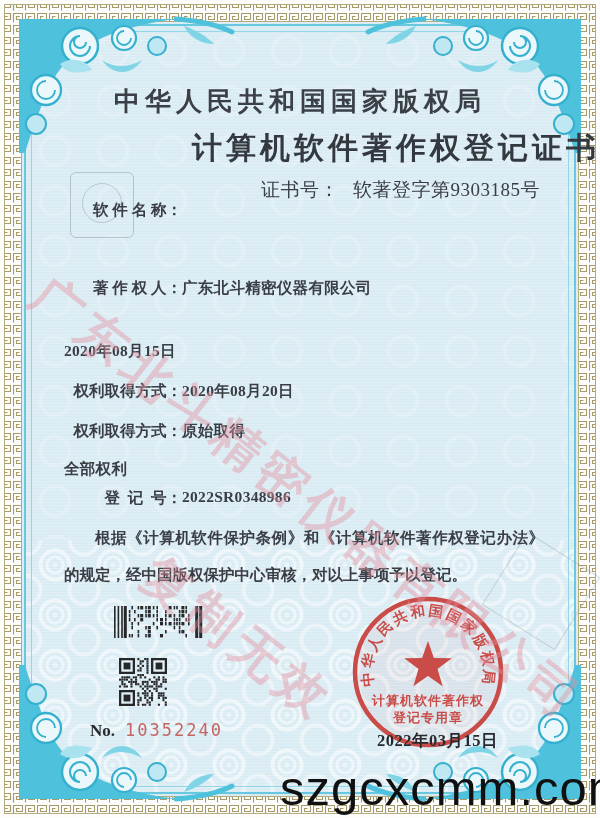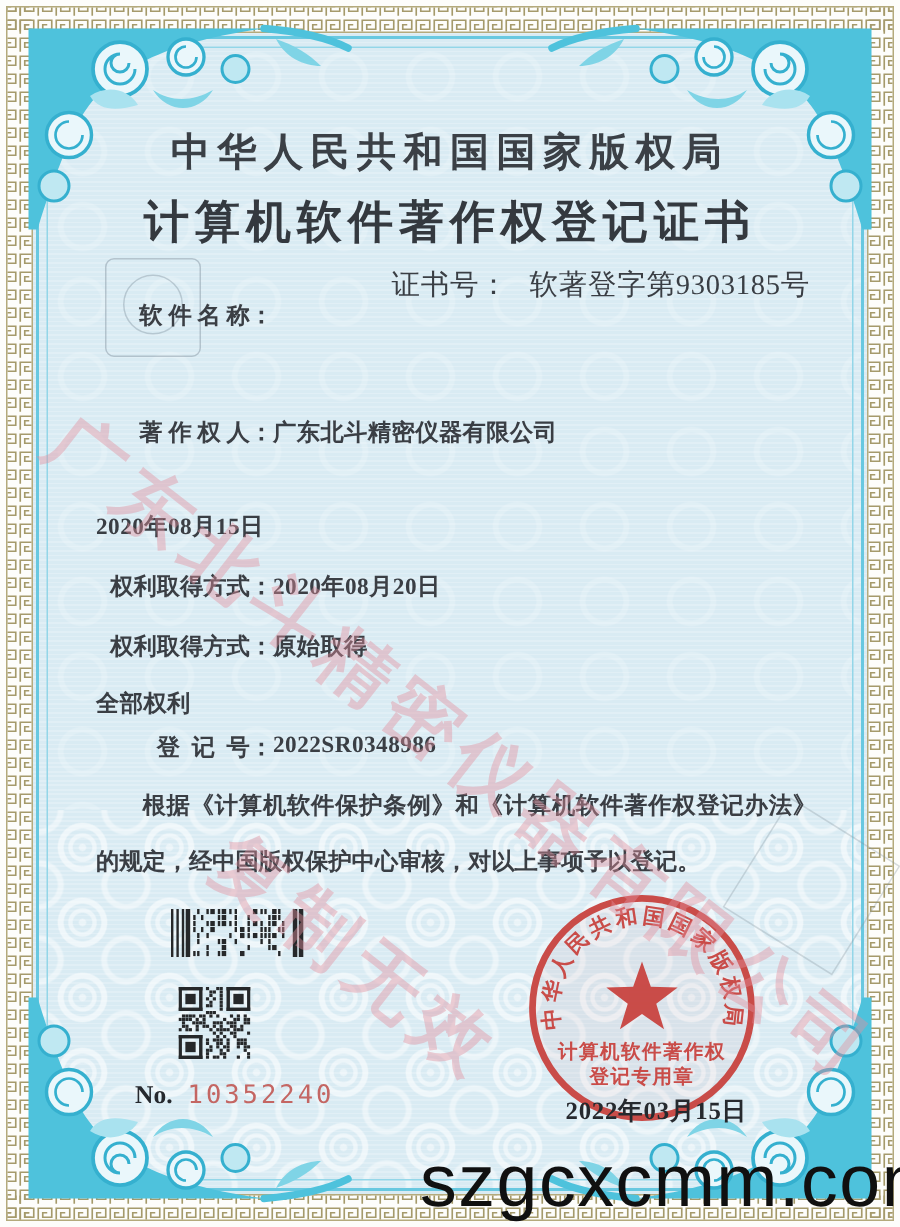--- a/index.html
+++ b/index.html
@@ -48,21 +48,21 @@
   .emboss-sq { left:70px; top:172px; width:64px; height:66px;
     border:1.5px solid rgba(128,145,158,.45); border-radius:6px; }
   .emboss-sq .inner { position:absolute; left:11px; top:10px; width:40px; height:40px;
     border:1.5px solid rgba(128,145,158,.4); border-radius:50%; }
   .emboss-diamond { left:498px; top:548px; width:86px; height:86px;
     border:1.5px solid rgba(135,148,158,.32); transform:rotate(32deg); }
 
   
   .authority { left:0; right:0; top:84px; text-align:center;
     font-size:26px; font-weight:bold; letter-spacing:5px; color:#3b4046; }
-  .cert-title { left:0; right:0; top:128px; text-align:center;
+  .cert-title { left:0; right:0; top:128px; text-align:right;
     font-size:30px; font-weight:bold; letter-spacing:4px; color:#34393f; }
   .cert-no { right:60px; top:177px; font-size:19px; font-weight:normal; letter-spacing:.5px; }
   .cert-no .gap { display:inline-block; width:14px; }
 
   .row { position:absolute; left:64px; display:flex; align-items:flex-start;text-align:right; }
   .row .lbl { width:118px; flex:0 0 118px; font-size:15.5px; font-weight:bold; white-space:pre; }
   .row .val { font-size:15.5px; font-weight:bold; letter-spacing:.3px; }
   .val .vline { display:block; line-height:22px; }
 
   .statement { position:absolute; left:64px; top:519px; width:480px;

